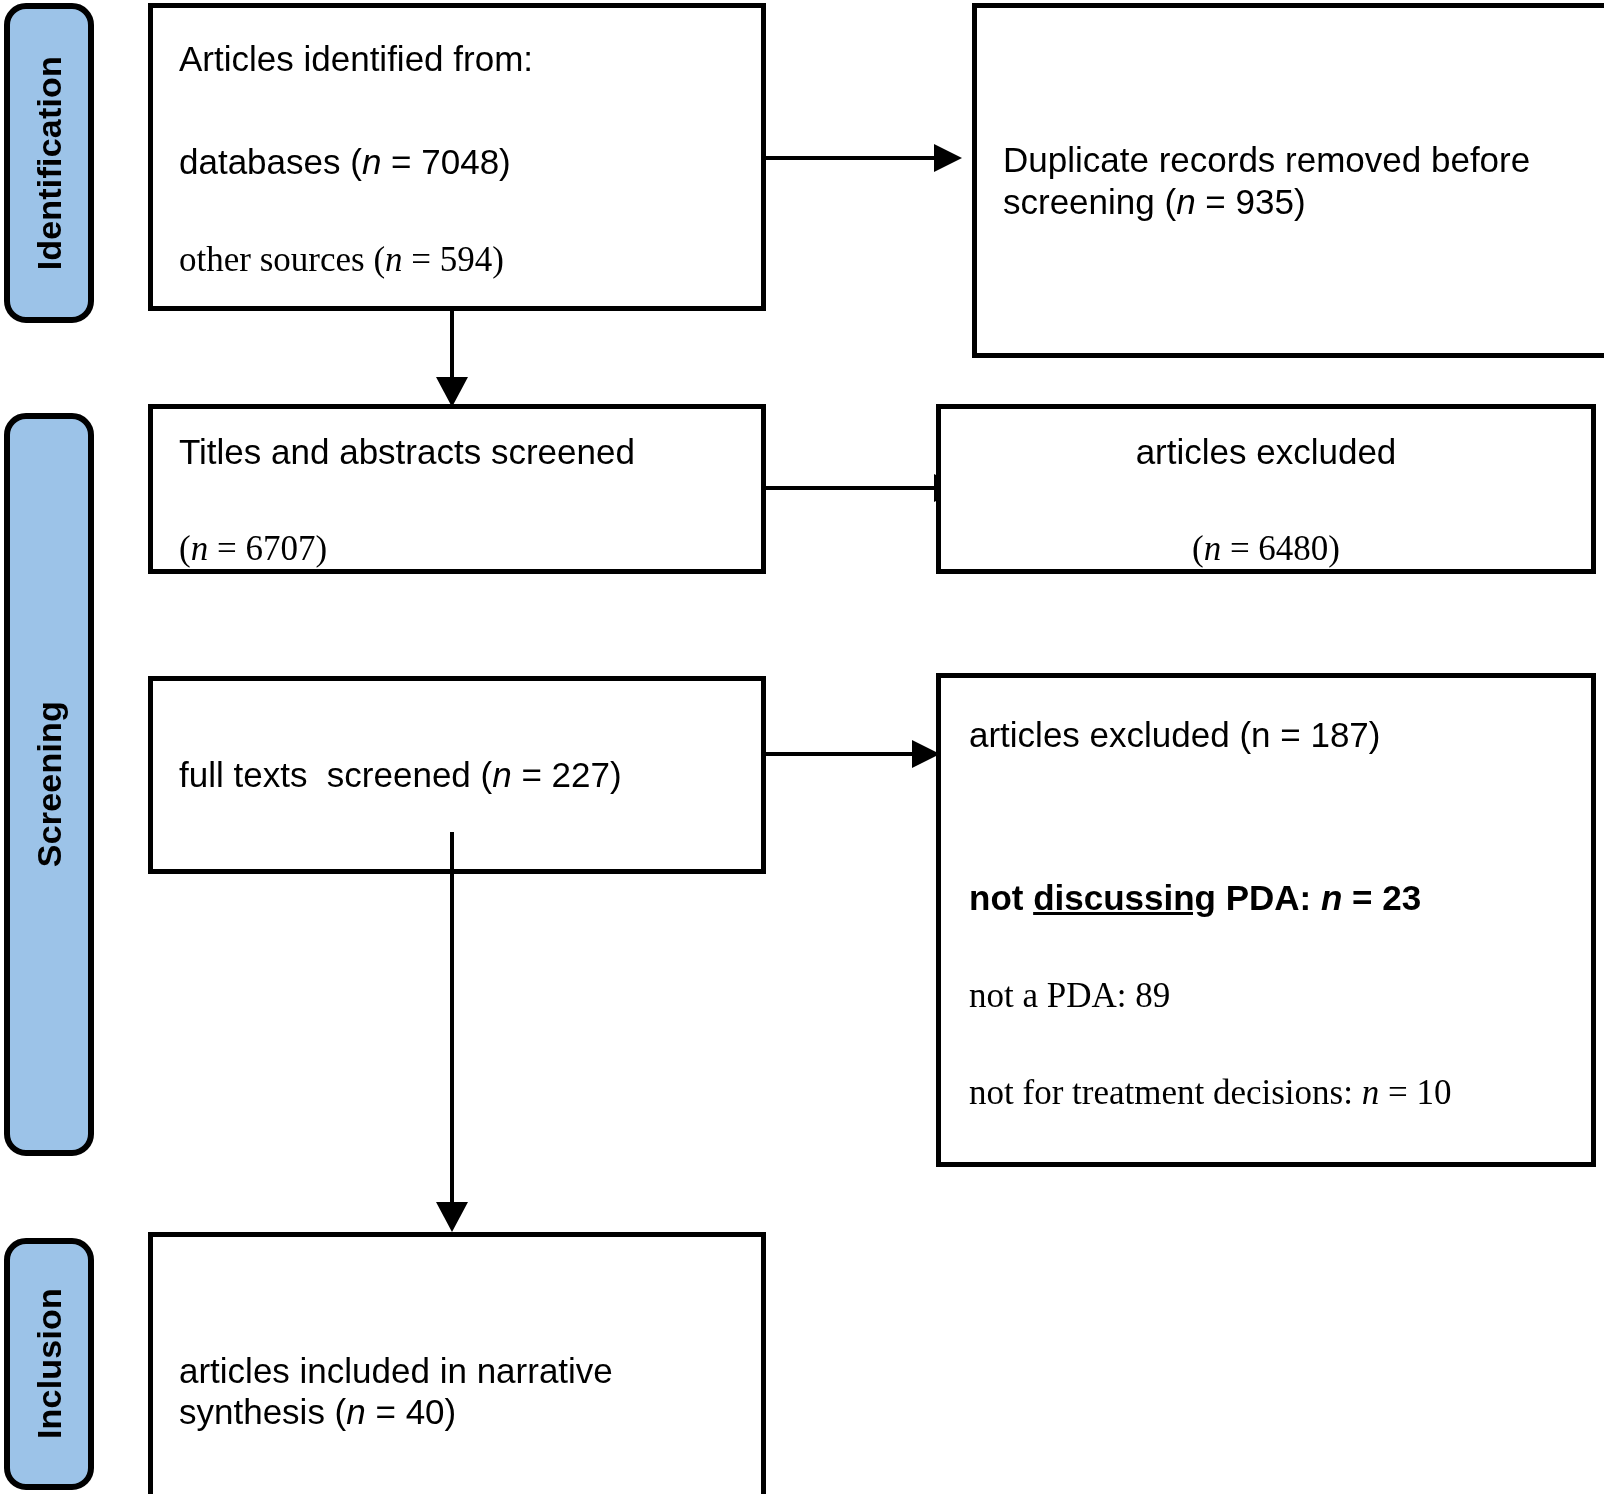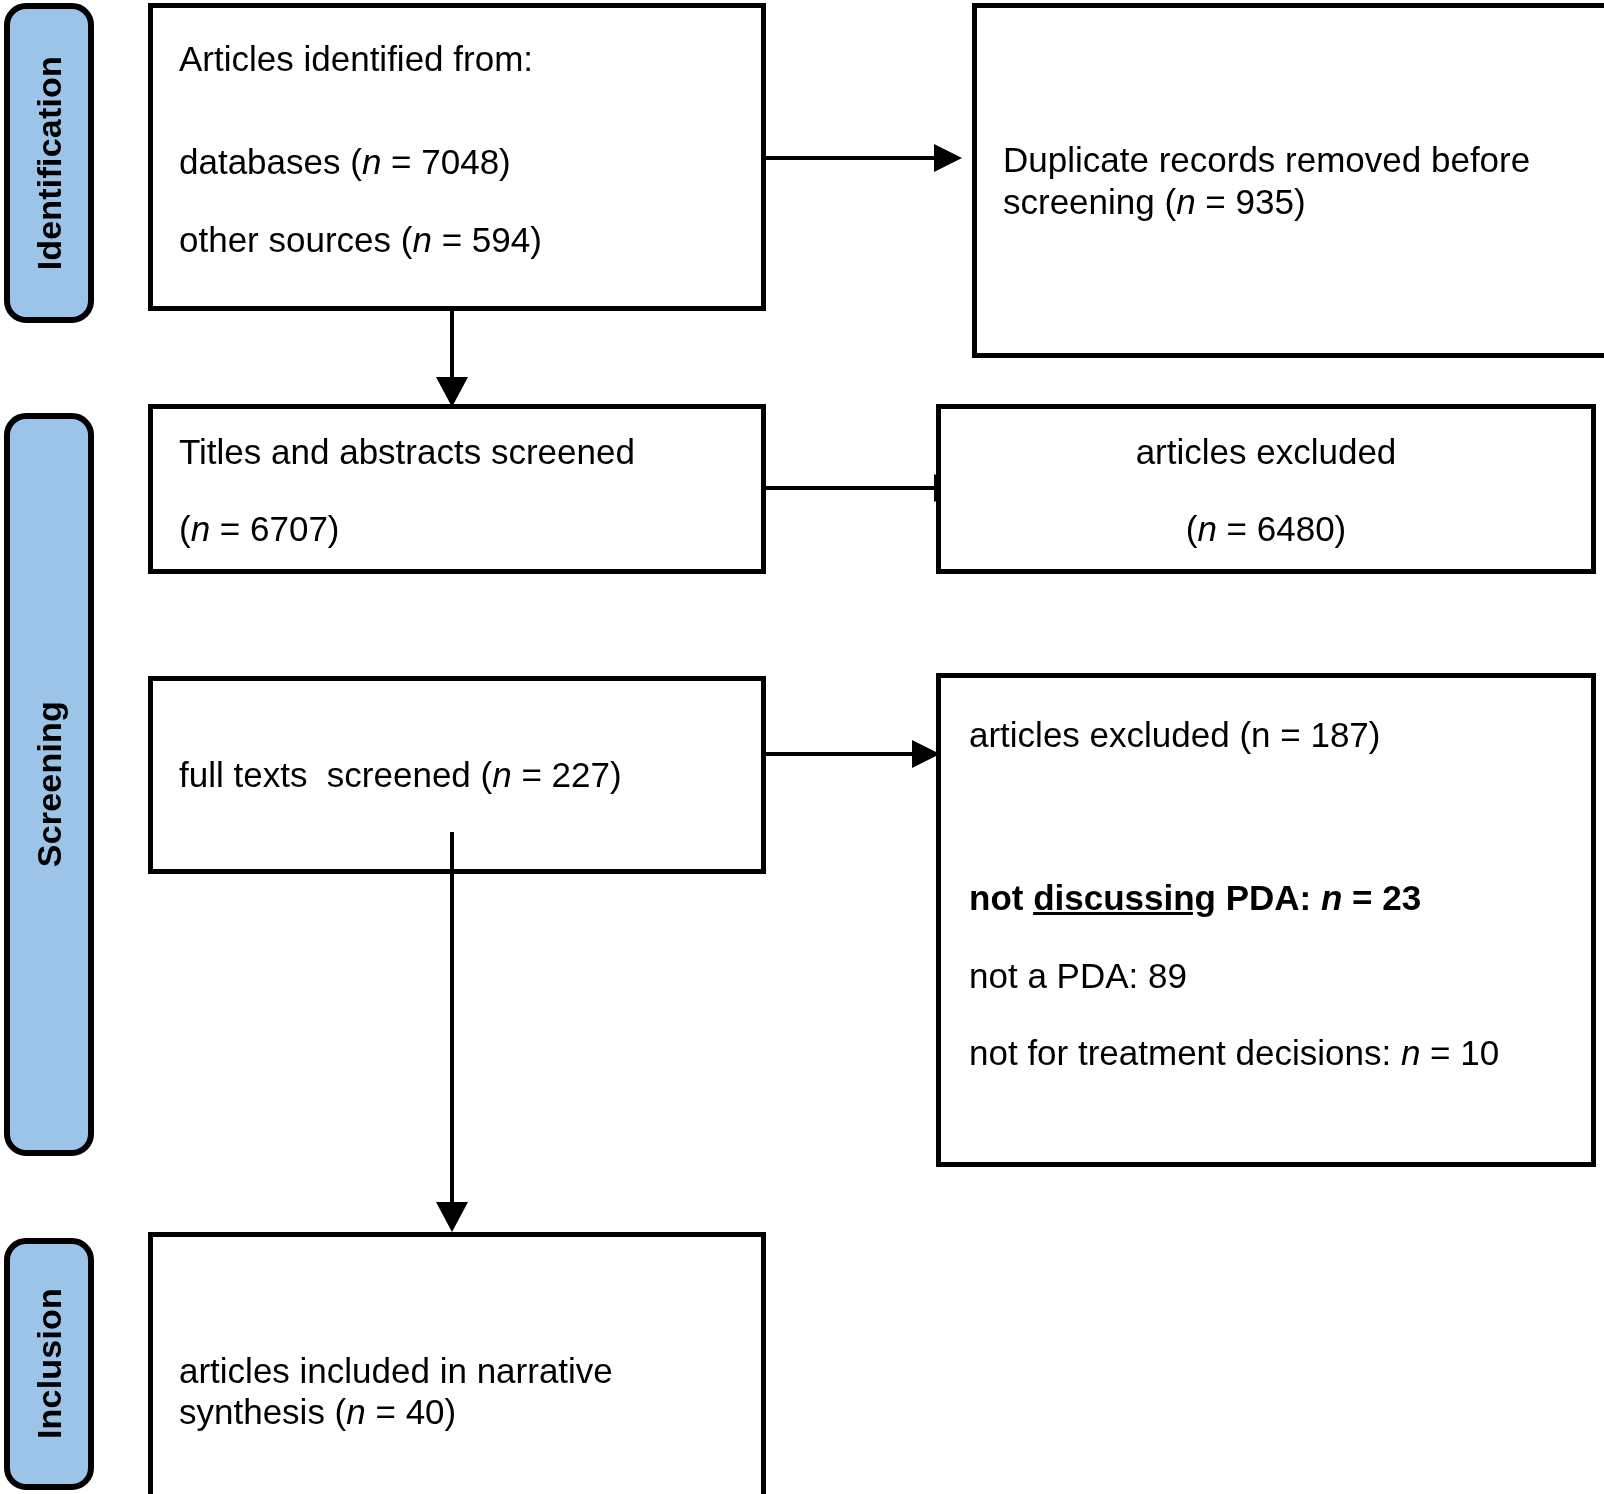--- a/index.html
+++ b/index.html
@@ -56,21 +56,21 @@
   }
   .box.top-aligned {
     justify-content: flex-start;
   }
   .box-line {
     font-size: 35px;
     line-height: 1.18;
     white-space: pre-wrap;
   }
   .gap-lg { margin-top: 40px; }
-  .gap-md { margin-top: 14px; }
+  .gap-md { margin-top: 34px; font-family: Liberation Serif, serif; }
   .gap-xl { margin-top: 100px; font-weight: bold; }
   i.ital { font-style: italic; }
   u.undl { text-decoration: underline; }
 
   
   .conn {
     position: absolute;
   }
   .conn svg { display: block; }
 </style>

